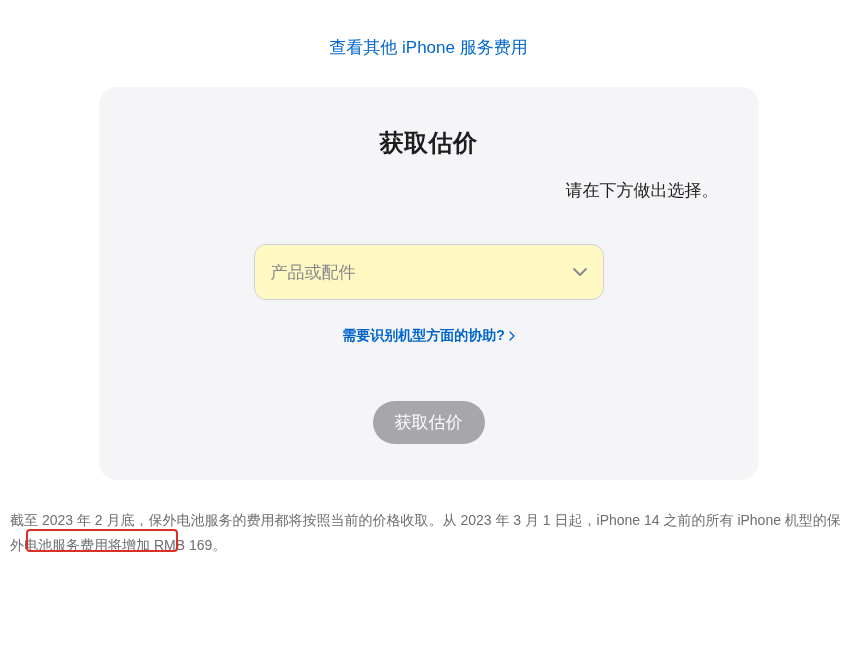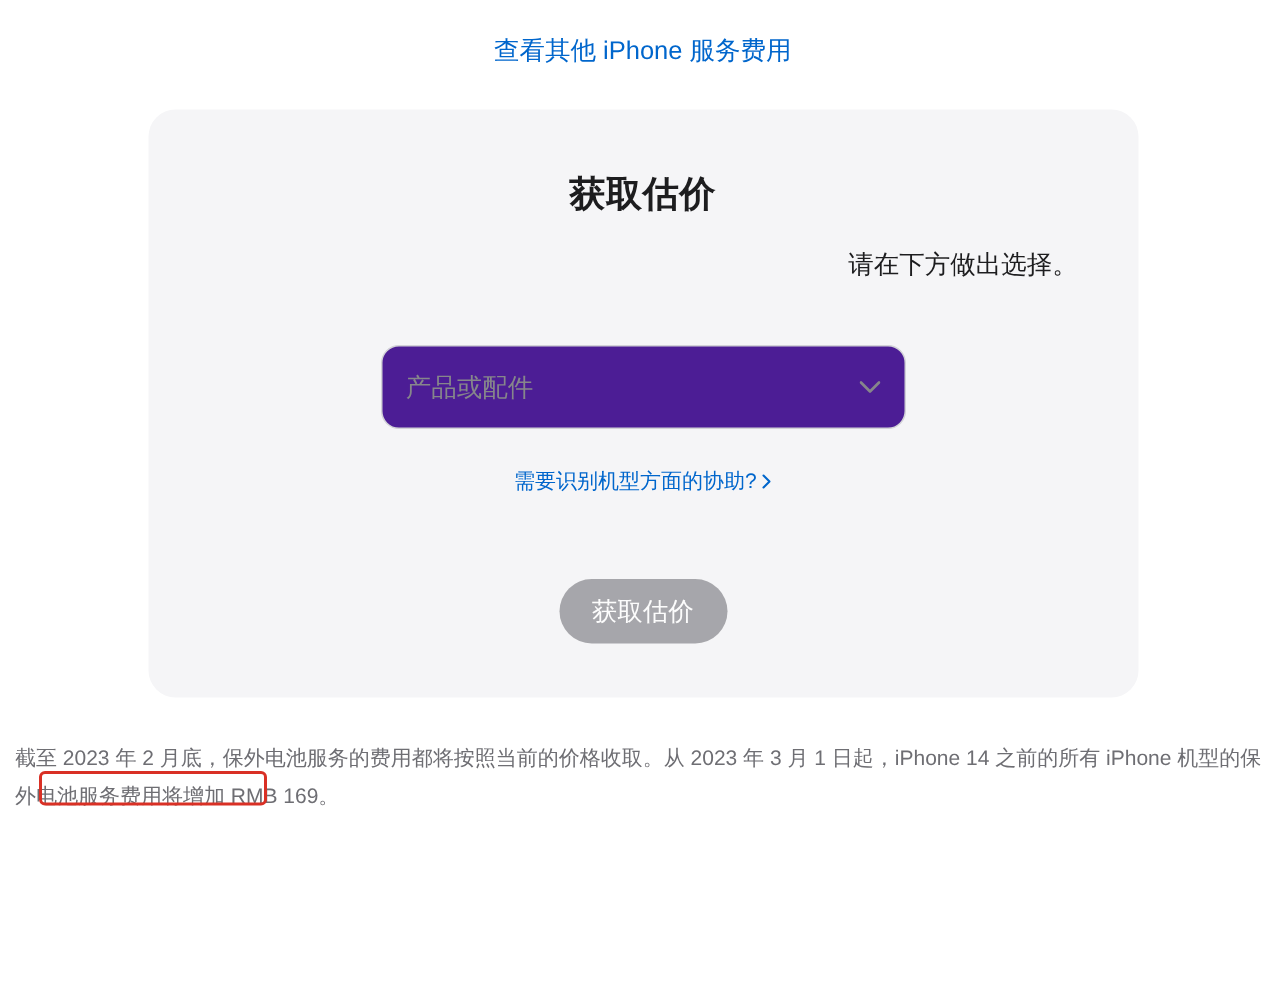--- a/index.html
+++ b/index.html
@@ -10,21 +10,21 @@
     body {
       font-family: -apple-system, BlinkMacSystemFont, "Segoe UI", "Helvetica Neue", Arial, sans-serif;
       background: #fff;
       color: #1d1d1f;
       width: 857px;
       height: 663px;
       overflow: hidden;
     }
     .top-link {
       text-align: center;
-      padding: 22px 0 28px 0;
+      padding: 36px 0 28px 0;
     }
     .top-link a {
       color: #0066cc;
       text-decoration: none;
       font-size: 17px;
       font-weight: 400;
     }
     .card {
       width: 660px;
       margin: 0 auto;
@@ -50,21 +50,21 @@
       width: 350px;
       margin: 0 auto 26px auto;
       position: relative;
     }
     .select-wrapper:last-of-type {
       margin-bottom: 16px;
     }
     .select-box {
       width: 100%;
       height: 56px;
-      background: #4c1d95;
+      background: #fef9c3;
       border: 1px solid #d2d2d7;
       border-radius: 12px;
       padding: 0 40px 0 16px;
       font-size: 17px;
       color: #86868b;
       display: flex;
       align-items: center;
       cursor: pointer;
       position: relative;
     }
@@ -80,20 +80,21 @@
     .help-link-wrap {
       text-align: center;
       margin-bottom: 56px;
     }
     .help-link {
       color: #0066cc;
       text-decoration: none;
       font-size: 14px;
       display: inline-flex;
       align-items: center;
+      font-weight: bold;
     }
     .help-link .chevron-right {
       margin-left: 4px;
       width: 6px;
       height: 10px;
     }
     .btn-wrap {
       text-align: center;
     }
     .estimate-btn {

